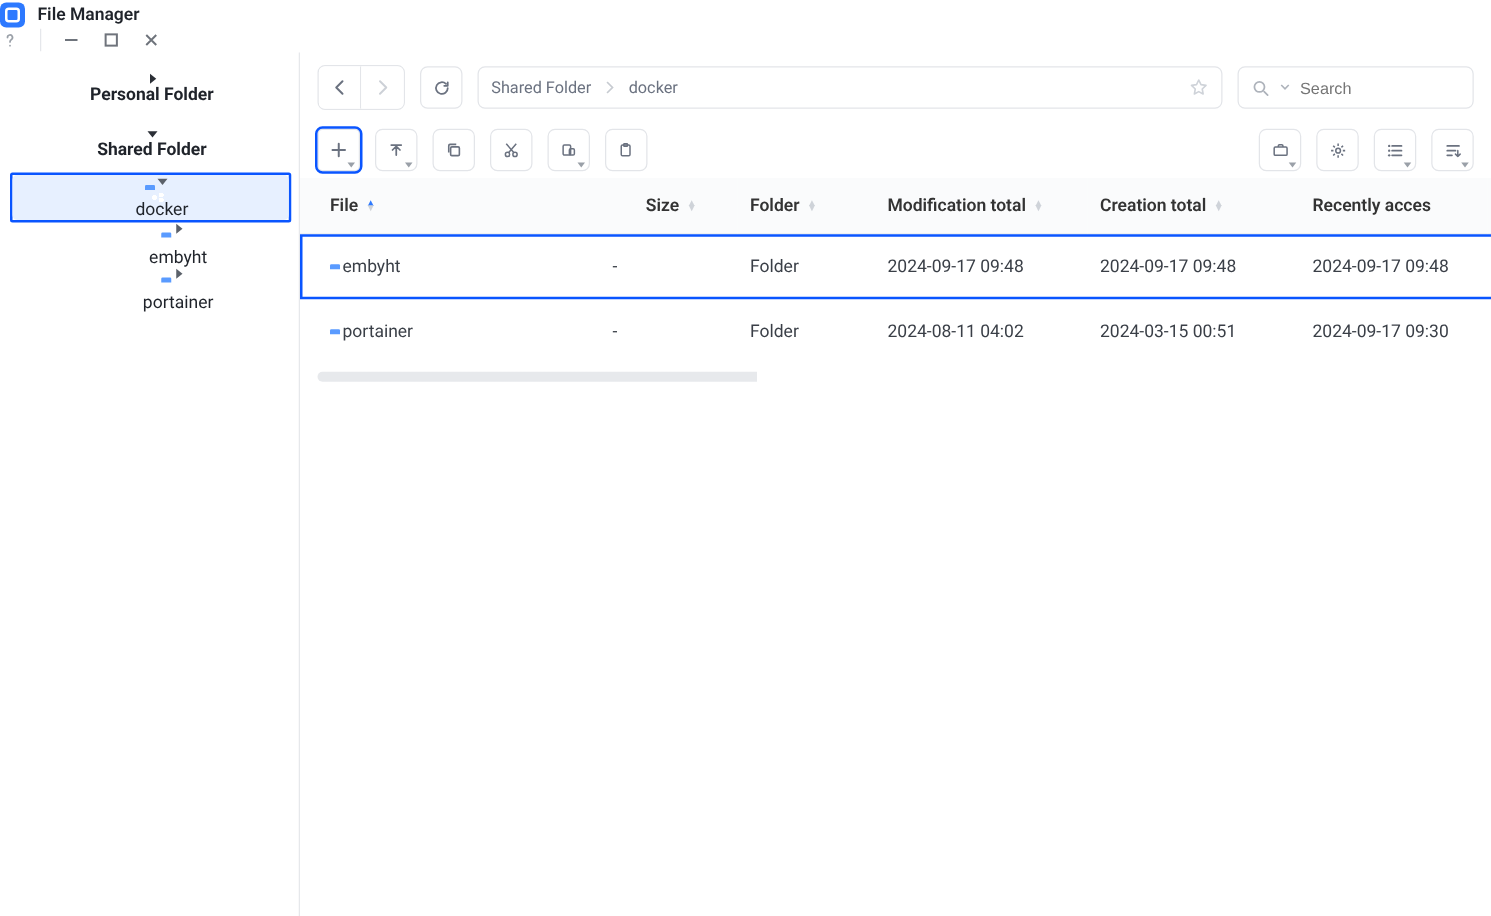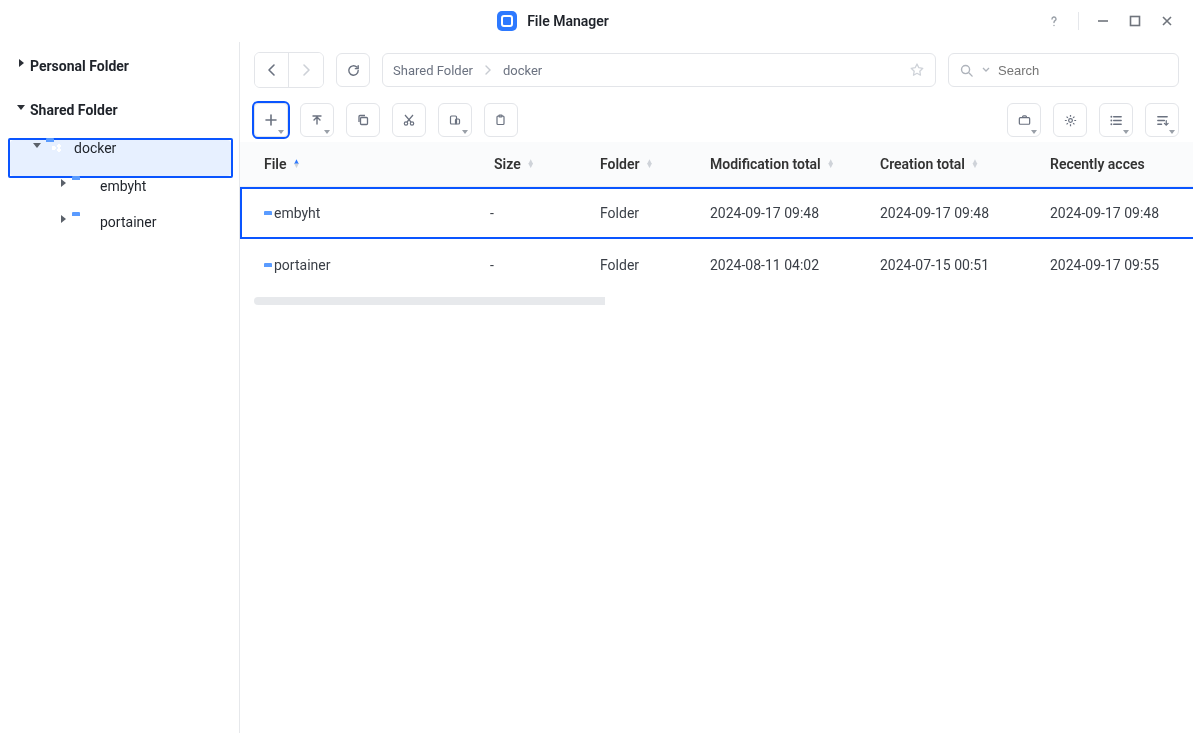--- a/index.html
+++ b/index.html
@@ -1,35 +1,35 @@
 <!DOCTYPE html>
 <html><head>
 <meta charset="utf-8">
 <style>
   * { box-sizing: border-box; margin: 0; padding: 0; }
   html, body { width: 1193px; height: 733px; font-family: -apple-system, "Segoe UI", Roboto, "Helvetica Neue", Arial, sans-serif; font-size: 13px; color: #1f232a; background:#fff; }
   body { display:flex; flex-direction:column; overflow:hidden; }
 
   
-  .titlebar { height:42px; display:flex; align-items:center; border-bottom:1px solid transparent; }
+  .titlebar { height:42px; display:flex; align-items:flex-start; border-bottom:1px solid transparent;flex-direction:column; }
   .titlebar-center { flex:1; display:flex; align-items:center; justify-content:center; gap:10px; font-weight:600; font-size:14px; color:#1f232a; }
   .app-icon { width:20px; height:20px; border-radius:5px; background:#2d79ff; position:relative; }
   .app-icon::before { content:""; position:absolute; inset:4px; border:2px solid #fff; border-radius:3px; }
   .titlebar-right { display:flex; align-items:center; gap:16px; padding-right:18px; color:#8a8f98; }
   .titlebar-right .sep { width:1px; height:18px; background:#e5e7eb; }
   .win-btn { width:16px; height:16px; display:flex; align-items:center; justify-content:center; cursor:default; }
 
   
   .main { flex:1; display:flex; min-height:0; }
   .sidebar { width:240px; border-right:1px solid #e6e8eb; padding-top:16px; }
   .content { flex:1; display:flex; flex-direction:column; min-width:0; }
 
   
   .tree { padding:0 8px; }
-  .tree-item { display:flex; height:36px; font-size:14px; cursor:default; border-radius:4px; padding-left:4px;}
+  .tree-item { display:flex; align-items:center; height:36px; font-size:14px; cursor:default; border-radius:4px; padding-left:4px;flex-direction:column;}
   .tree-item .caret { width:18px; display:flex; justify-content:center; color:#2b2f36; }
   .tree-item .label { font-weight:700; }
   .tree-item.sub { padding-left:18px; }
   .tree-item.sub .label { font-weight:400; font-size:14px; }
   .tree-item.sub2 { padding-left:46px; }
   .tree-item.sub2 .label { font-weight:400; }
   .tree-item.active { background:#e7f0ff; }
   .tree-item .folder-icon { width:20px; height:16px; margin-right:8px; position:relative; }
   .folder-glyph { width:20px; height:14px; background:#5a9bff; border-radius:2px; position:relative; top:1px;}
   .folder-glyph::before { content:""; position:absolute; top:-3px; left:0; width:8px; height:4px; background:#5a9bff; border-radius:1px 1px 0 0;}
@@ -47,21 +47,21 @@
   .icon-btn { width:34px; height:34px; display:flex; align-items:center; justify-content:center; background:#fff; color:#6b7280; }
   .icon-btn.single { border:1px solid #e3e5e9; border-radius:6px; }
   .icon-btn.disabled { color:#cdd1d7; }
   .icon-btn svg { stroke:currentColor; }
 
   .breadcrumb { flex:1; height:34px; border:1px solid #e3e5e9; border-radius:6px; display:flex; align-items:center; padding:0 10px; color:#6b7280; gap:10px;}
   .breadcrumb .crumb { cursor:default; }
   .breadcrumb .sep { color:#c7cbd1; }
   .breadcrumb .star { margin-left:auto; color:#cfd3d9; }
 
-  .search { width:231px; height:34px; border:1px solid #e3e5e9; border-radius:6px; display:flex; align-items:center; padding:0 10px; color:#aeb3bb; gap:8px;}
+  .search { width:189px; height:34px; border:1px solid #e3e5e9; border-radius:6px; display:flex; align-items:center; padding:0 10px; color:#aeb3bb; gap:8px;}
   .search input { border:none; outline:none; flex:1; font-size:13px; color:#444; background:transparent;}
 
   
   .toolbar { height:44px; padding:0 14px; display:flex; align-items:center; gap:12px; }
   .tool { width:34px; height:34px; border:1px solid #e3e5e9; border-radius:6px; display:flex; align-items:center; justify-content:center; color:#6b7280; position:relative;}
   .tool .dd { position:absolute; right:3px; bottom:2px; width:0; height:0; border-left:3px solid transparent; border-right:3px solid transparent; border-top:4px solid #9aa0a8;}
   .tool.highlight { outline:2px solid #0a55ff; outline-offset:0; border-radius:4px; }
   .toolbar .spacer { flex:1; }
 
   
@@ -79,21 +79,21 @@
   thead th:first-child { padding-left:24px; }
   tbody td { padding:18px 10px; font-size:14px; color:#3a3f47; white-space:nowrap; overflow:hidden; text-overflow:ellipsis;}
   tbody td:first-child { padding-left:24px; }
   .file-cell { display:flex; align-items:center; gap:10px; }
   .file-cell .folder-glyph { width:22px; height:16px; }
   .sort-arrows { display:inline-flex; flex-direction:column; margin-left:6px; line-height:4px; font-size:8px;}
   .sort-arrows .up   { color:#2d79ff; }
   .sort-arrows .down { color:#cfd3d9; }
   .sort-arrows.neutral .up, .sort-arrows.neutral .down { color:#cfd3d9; }
   .th-inner { display:flex; align-items:center; }
-  .th-size .th-inner { padding-left:4px; }
+  .th-size .th-inner { padding-left:4px;justify-content:center; }
 
   .table-row-hilite { outline:2px solid #0a55ff; outline-offset:-2px; }
   .table-row-hilite td { border-top:1px solid transparent; }
   tbody tr { }
 
   .hscroll-fake { height:8px; margin:6px 14px 0 14px; background:linear-gradient(to right, #e7e9ec 0 38%, transparent 38%); border-radius:4px; }
 
   
   .statusbar { height:34px; display:flex; align-items:center; justify-content:flex-end; padding:0 18px; color:#8a8f98; font-size:13px; gap:12px;}
   .statusbar .sep { width:1px; height:14px; background:#e3e5e9; }
@@ -403,22 +403,22 @@
             <tr>
               <td>
                 <div class="file-cell">
                   <span class="folder-icon"><span class="folder-glyph"></span></span>
                   <span>portainer</span>
                 </div>
               </td>
               <td>-</td>
               <td>Folder</td>
               <td>2024-08-11 04:02</td>
-              <td>2024-07-15 00:51</td>
-              <td>2024-09-17 09:55</td>
+              <td>2024-03-15 00:51</td>
+              <td>2024-09-17 09:30</td>
               <td></td>
             </tr>
           </tbody>
       </table>
       <div class="hscroll-fake"></div>
     </div>
 
 
   </div>
 </div>

